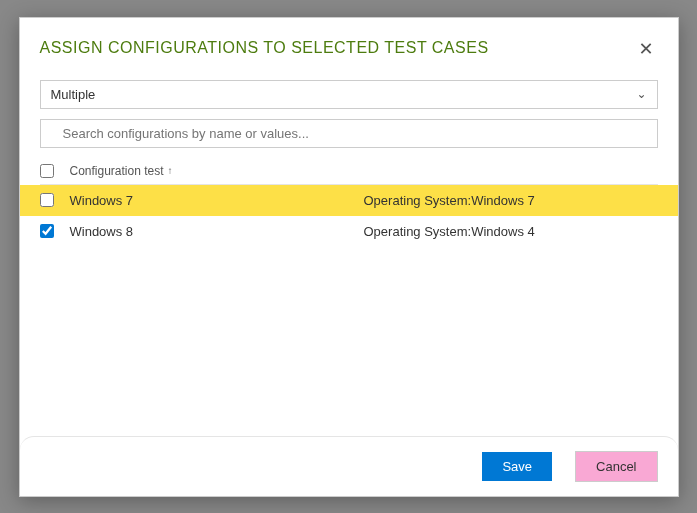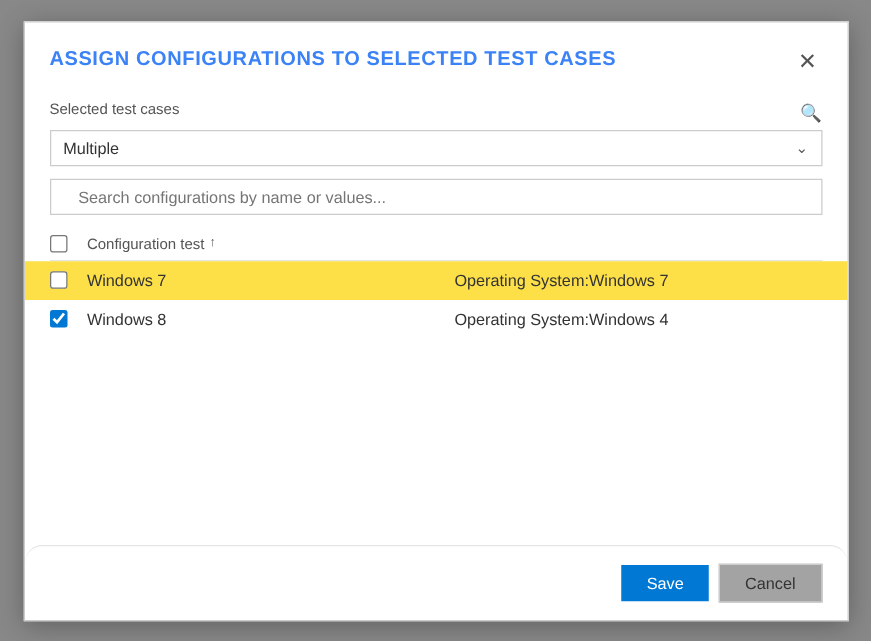--- a/index.html
+++ b/index.html
@@ -26,24 +26,24 @@
     }
     .dialog-header {
       display: flex;
       align-items: flex-start;
       justify-content: space-between;
       padding: 20px 20px 10px 20px;
       border-bottom: none;
     }
     .dialog-title {
       font-size: 16px;
-      font-weight: 700;
+      font-weight: 400;
       text-transform: uppercase;
       letter-spacing: 0.5px;
-      color: #3b82f6;
+      color: #4d7c0f;
       line-height: 1.3;
       flex: 1;
       padding-right: 20px;
     }
     .close-btn {
       background: none;
       border: none;
       cursor: pointer;
       font-size: 18px;
       color: #555;
@@ -141,56 +141,52 @@
       cursor: pointer;
       accent-color: #0078d4;
     }
     .row-name { font-size: 13px; color: #333; }
     .row-value { font-size: 13px; color: #333; }
     .dialog-footer {
       display: flex;
       align-items: center;
       justify-content: flex-end;
       padding: 14px 20px;
-      gap: 8px;
+      gap: 23px;
       border-top: 1px solid #e5e5e5;
       border-radius: 14px;
     }
     .btn-save {
       background: #0078d4;
       color: #fff;
       border: none;
       padding: 7px 20px;
       font-size: 13px;
       cursor: pointer;
       font-family: inherit;
     }
     .btn-cancel {
-      background: #a3a3a3;
+      background: #f9a8d4;
       color: #333;
       border: 1px solid #ccc;
       padding: 7px 20px;
       font-size: 13px;
       cursor: pointer;
       font-family: inherit;
     }
   </style>
 </head>
 <body>
 
 <div class="dialog">
   <div class="dialog-header">
     <div class="dialog-title">ASSIGN CONFIGURATIONS TO SELECTED TEST CASES</div>
     <button class="close-btn">✕</button>
   </div>
   <div class="dialog-body">
-    <div class="label-row">
-      <span class="label">Selected test cases</span>
-      <span class="search-icon-top">🔍</span>
-    </div>
     <div class="dropdown">
       <span class="dropdown-text">Multiple</span>
       <span class="dropdown-arrow">⌄</span>
     </div>
     <input type="text" class="search-box" placeholder="Search configurations by name or values..." style="">
     <div class="table-area">
       <div class="table-header">
         <div class="checkbox-cell">
           <input type="checkbox" style="">
         </div>

